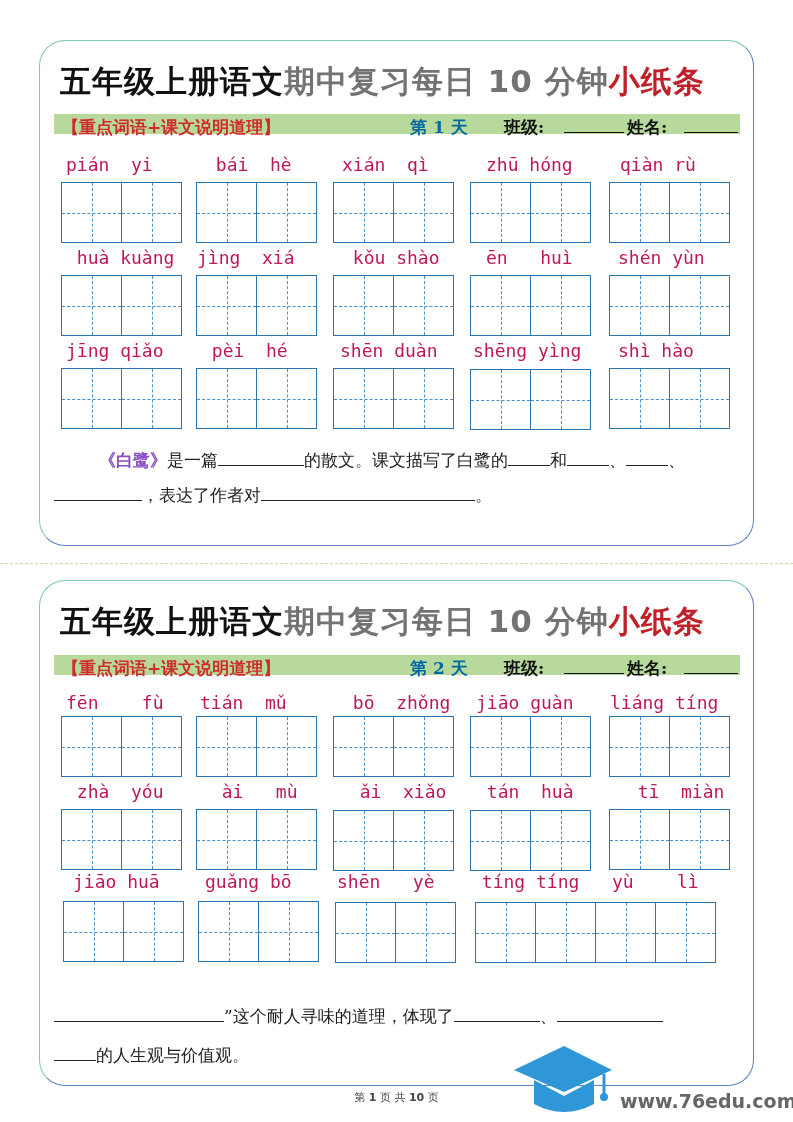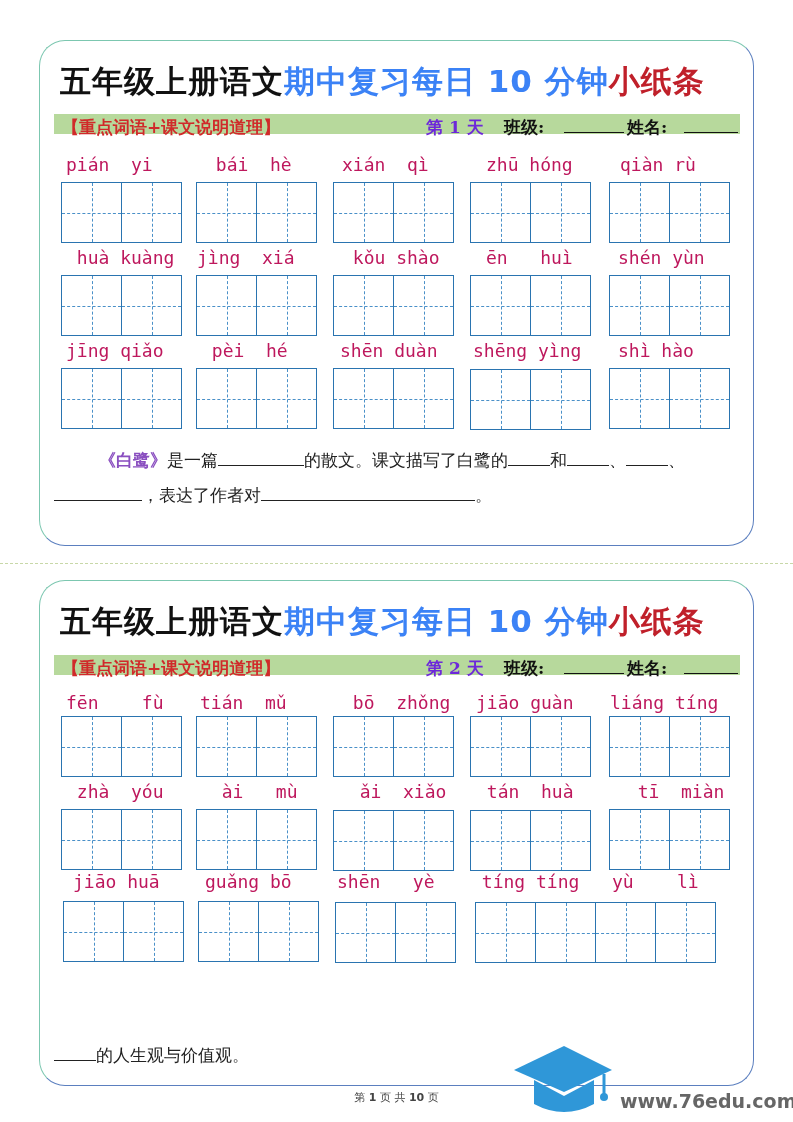--- a/index.html
+++ b/index.html
@@ -13,29 +13,29 @@
     border-color: #7cc7b0 #5b7fbf #5b7fbf #7cc7b0;
   }
   .card.c1 { top: 40px; height: 506px; }
   .card.c2 { top: 580px; height: 506px; }
   .title {
     position: absolute; left: 20px; top: 20px; width: 680px; height: 44px;
     font-family: "DejaVu Sans", sans-serif; font-weight: bold; font-size: 31px;
     white-space: nowrap; letter-spacing: 1px;
   }
   .title .t-black { color: #111; }
-  .title .t-blue { color: #3b82f6; }
+  .title .t-blue { color: #737373; }
   .title .t-red { color: #c0202a; }
   .banner {
     position: absolute; left: 14px; top: 73px; width: 686px; height: 20px;
     background: #b7d99c;
     font-family: "DejaVu Serif", serif; font-size: 17px; line-height: 26px; white-space: nowrap;
   }
   .banner .topic { position: absolute; left: 8px; color: #d02a2a; font-weight: bold; }
-  .banner .day { position: absolute; left: 372px; color: #6d28d9; font-weight: bold; }
+  .banner .day { position: absolute; left: 356px; color: #0369a1; font-weight: bold; }
   .banner .cls { position: absolute; left: 450px; color: #111; font-weight: bold; }
   .banner .cls-line { position: absolute; left: 510px; top: 18px; width: 60px; border-bottom: 1px solid #111; }
   .banner .name { position: absolute; left: 573px; color: #111; font-weight: bold; }
   .banner .name-line { position: absolute; left: 630px; top: 18px; width: 54px; border-bottom: 1px solid #111; }
 
   .py {
     position: absolute; font-family: "DejaVu Sans Mono", "Liberation Mono", monospace;
     font-size: 18px; color: #be185d; white-space: pre; height: 22px; line-height: 22px;
   }
   .grid {
@@ -264,20 +264,23 @@
       <div class="cell"></div>
       <div class="cell"></div>
     </div>
   <div class="grid" style="left:435px;top:321px;width:241px">
       <div class="cell"></div>
       <div class="cell"></div>
       <div class="cell"></div>
       <div class="cell"></div>
     </div>
 
+  <div class="text" style="top:424px">
+    <span class="blank" style="width:170px"></span><span>”这个耐人寻味的道理，体现了</span><span class="blank" style="width:86px"></span><span>、</span><span class="blank" style="width:106px"></span>
+  </div>
   <div class="text" style="top:463px">
     <span class="blank" style="width:42px"></span><span>的人生观与价值观。</span>
   </div>
 </div>
 
 <div class="logo">
   <svg width="100" height="76" viewBox="0 0 100 76">
     <polygon points="2,30 52,6 100,30 52,52" fill="#2f97d8"></polygon>
     <path d="M22,40 L22,64 Q52,80 82,64 L82,40 L52,56 Z" fill="#2f97d8"></path>
     <line x1="92" y1="34" x2="92" y2="54" stroke="#2f97d8" stroke-width="3"></line>

